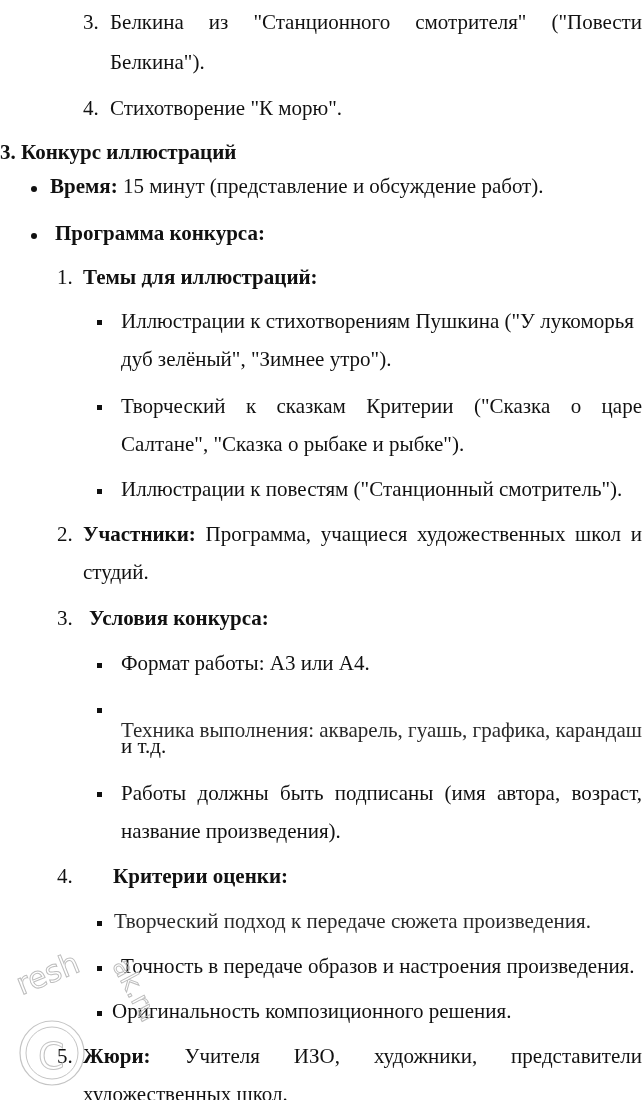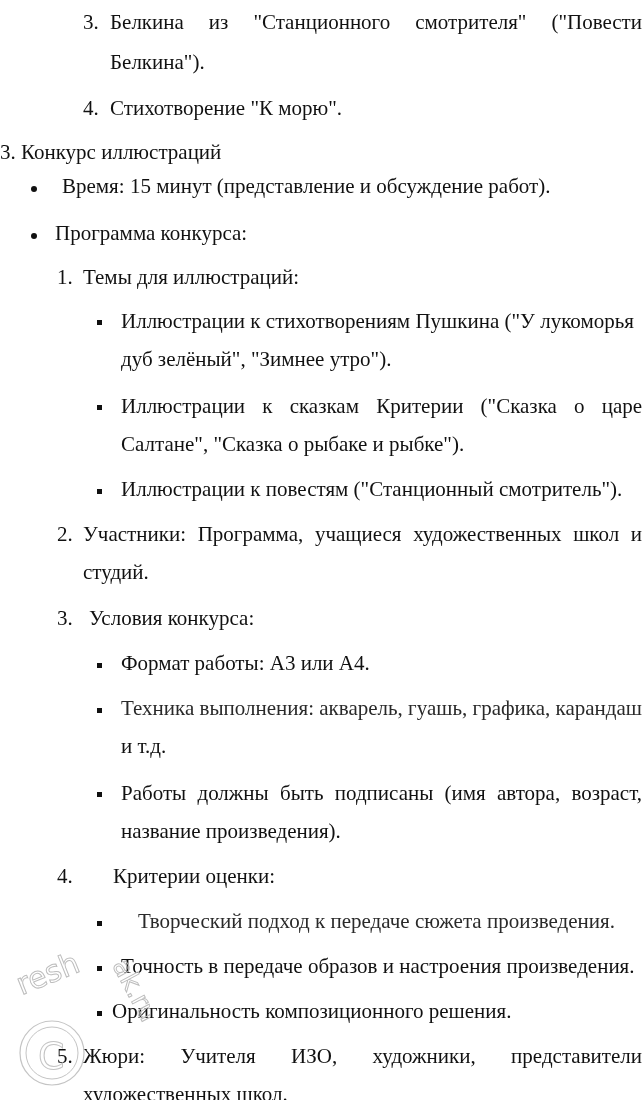--- a/index.html
+++ b/index.html
@@ -21,34 +21,34 @@
       white-space: nowrap;
       line-height: 24px;
     }
     .just {
       position: absolute;
       text-align: justify;
       text-align-last: justify;
       white-space: normal;
       line-height: 24px;
     }
-    b { font-weight: normal; }
+    b { font-weight: bold; }
     .disc {
       position: absolute;
       width: 6px; height: 6px;
       border-radius: 50%;
       background: #111;
     }
     .square {
       position: absolute;
       width: 5px; height: 5px;
       background: #111;
     }
     .num { position: absolute; line-height: 24px; }
-    .faded { color: #777; }
+    .faded { color: #777; margin-top: 22px; }
     .watermark {
       position: absolute;
       left: 10px;
       top: 945px;
       width: 140px;
       height: 150px;
       pointer-events: none;
     }
   </style>
 </head>
@@ -63,35 +63,35 @@
   <span>("Повести</span>
 </div>
 <span class="line" style="left:110px; top:50px;">Белкина").</span>
 
 <span class="num" style="left:83px; top:96px;">4.</span>
 <span class="line" style="left:110px; top:96px;">Стихотворение "К морю".</span>
 
 <b class="line" style="left:0px; top:140px;">3. Конкурс иллюстраций</b>
 
 <span class="disc" style="left:31px; top:186px;"></span>
-<span class="line" style="left:62px; top:174px;text-align:center;"><b>Время:</b><span> 15 минут (представление и обсуждение работ).</span></span>
+<span class="line" style="left:50px; top:174px;text-align:center;"><b>Время:</b><span> 15 минут (представление и обсуждение работ).</span></span>
 
 <span class="disc" style="left:31px; top:233px;"></span>
 <b class="line" style="left:55px; top:221px;">Программа конкурса:</b>
 
 <span class="num" style="left:57px; top:265px;">1.</span>
 <b class="line" style="left:83px; top:265px;">Темы для иллюстраций:</b>
 
 <span class="square" style="left:97px; top:320px;"></span>
 <span class="line" style="left:121px; top:309px;">Иллюстрации к стихотворениям Пушкина ("У лукоморья</span>
 <span class="line" style="left:121px; top:347px;">дуб зелёный", "Зимнее утро").</span>
 
 <span class="square" style="left:97px; top:405px;"></span>
 <div class="just" style="left:121px; top:394px; width:521px;">
-  <span>Иллюстрации</span>
+  <span>Творческий</span>
   <span>к</span>
   <span>сказкам</span>
   <span>Критерии</span>
   <span>("Сказка</span>
   <span>о</span>
   <span>царе</span>
 </div>
 <span class="line" style="left:121px; top:432px;">Салтане", "Сказка о рыбаке и рыбке").</span>
 
 <span class="square" style="left:97px; top:489px;"></span>
@@ -127,21 +127,21 @@
   <span>(имя</span>
   <span>автора,</span>
   <span>возраст,</span>
 </div>
 <span class="line" style="left:121px; top:819px;">название произведения).</span>
 
 <span class="num" style="left:57px; top:864px;">4.</span>
 <b class="line" style="left:83px; top:864px;margin-left:30px;">Критерии оценки:</b>
 
 <span class="square" style="left:97px; top:921px;"></span>
-<span class="line" style="left:138px; top:909px; color:#2a2a2a;">Творческий подход к передаче сюжета произведения.</span>
+<span class="line" style="left:114px; top:909px; color:#2a2a2a;">Творческий подход к передаче сюжета произведения.</span>
 
 <span class="square" style="left:97px; top:966px;"></span>
 <span class="line" style="left:121px; top:954px;">Точность в передаче образов и настроения произведения.</span>
 
 <span class="square" style="left:97px; top:1011px;"></span>
 <span class="line" style="left:112px; top:999px;">Оригинальность композиционного решения.</span>
 
 <span class="num" style="left:57px; top:1044px;">5.</span>
 <div class="just" style="left:83px; top:1044px; width:559px;">
   <b>Жюри:</b>

